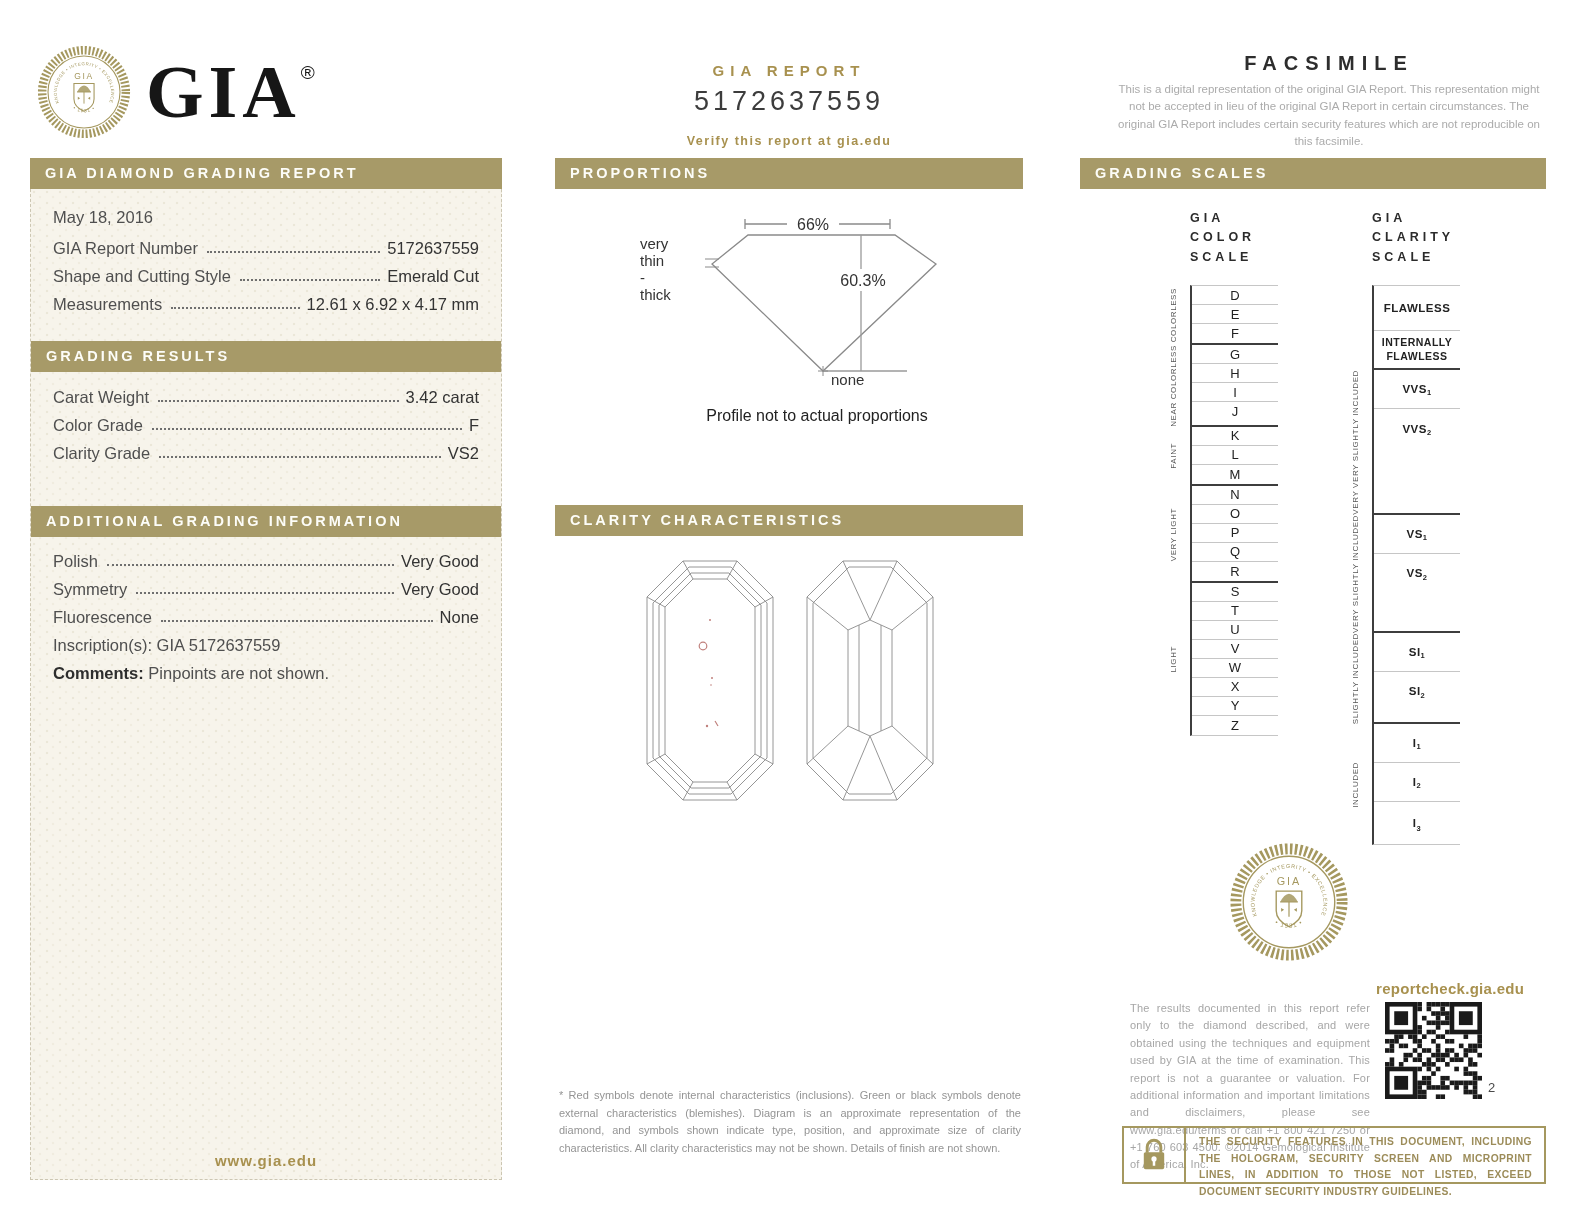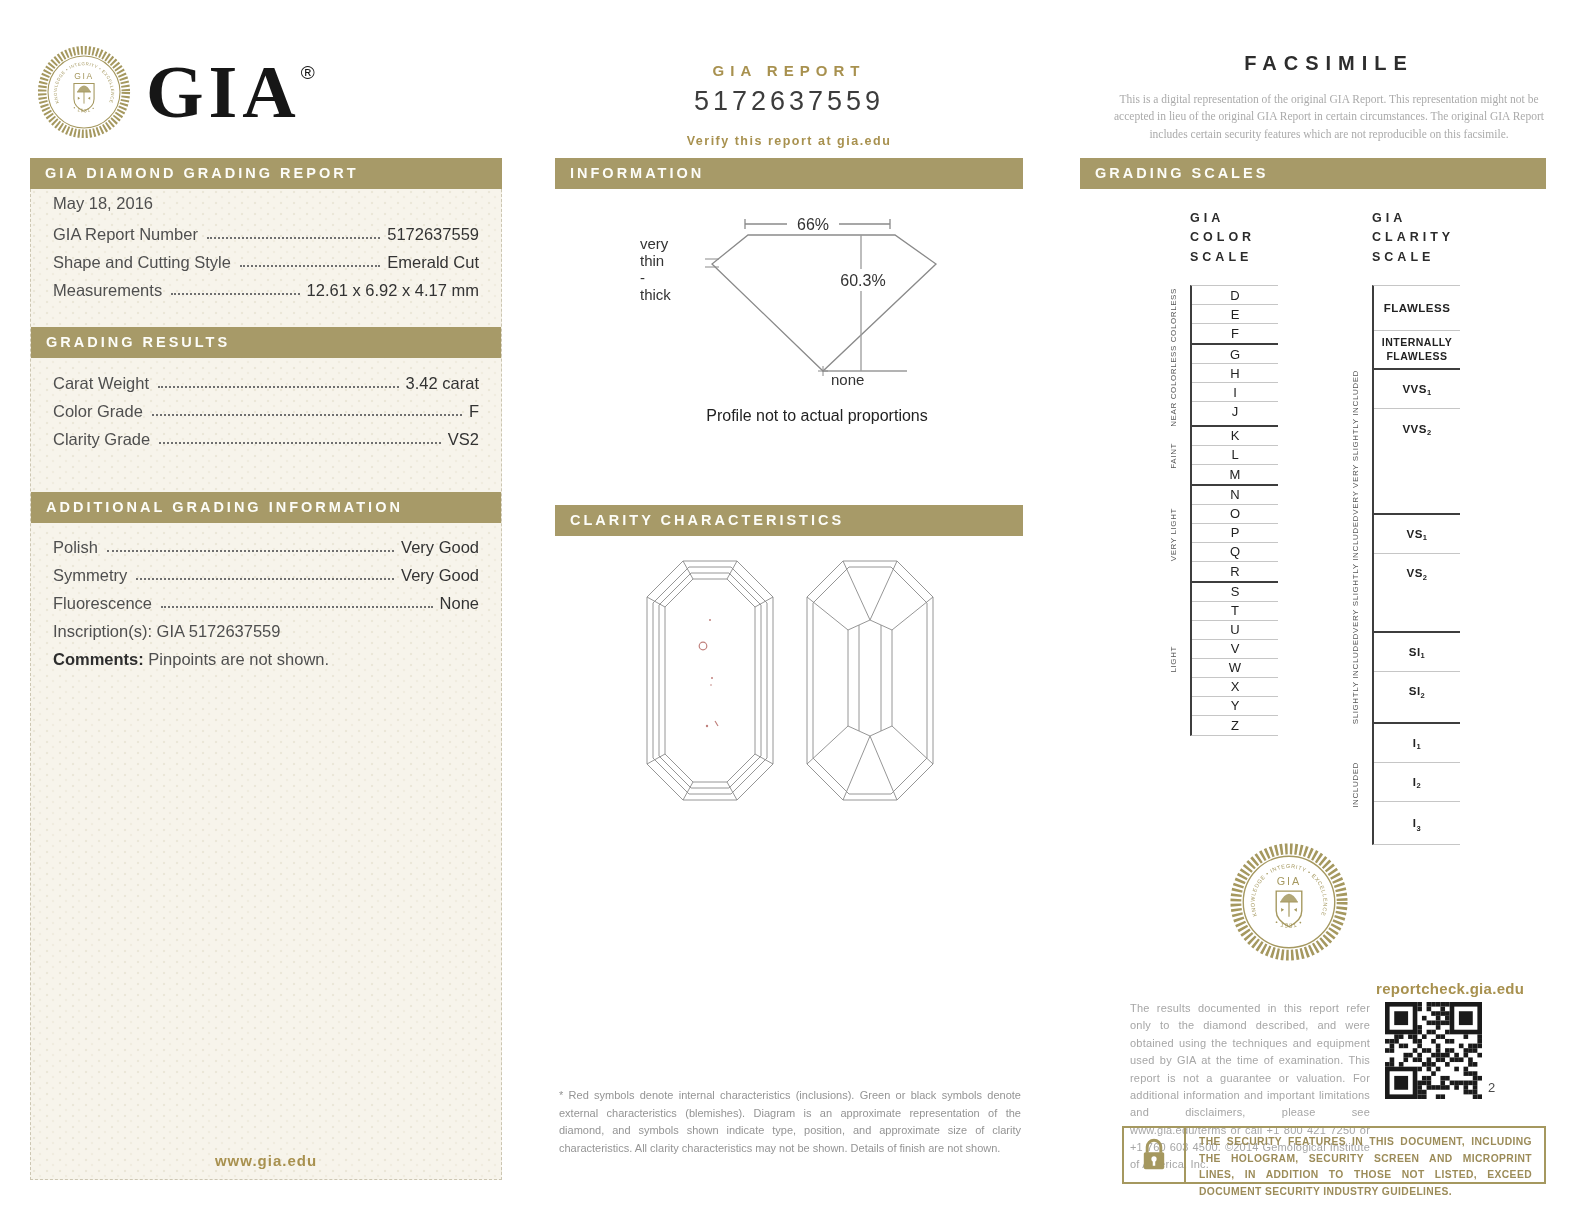--- a/index.html
+++ b/index.html
@@ -11,32 +11,32 @@
   #logo .gia-word { font-family:"Liberation Serif", serif; font-weight:bold; font-size:74px; letter-spacing:5px; color:#161616; margin-left:14px; line-height:1; }
   #logo sup { font-size:19px; font-family:"Liberation Sans", sans-serif; font-weight:normal; vertical-align:38px; letter-spacing:0; }
 
   #report-header { position:absolute; left:555px; top:62px; width:468px; text-align:center; }
   .rh-label { color:#a8914f; font-size:15px; font-weight:bold; letter-spacing:6px; }
   .rh-number { color:#3c3c3c; font-size:27px; letter-spacing:4px; margin-top:7px; }
   .rh-verify { color:#a8914f; font-size:12.5px; font-weight:bold; letter-spacing:1.5px; margin-top:17px; }
 
   #facsimile { position:absolute; left:1096px; top:52px; width:466px; text-align:center; }
   .fa-title { color:#2d2d2d; font-size:20px; letter-spacing:7px; font-weight:bold; }
-  .fa-body { color:#ababab; font-size:11.5px; line-height:1.5; margin-top:16px; padding:0 14px;font-family:Liberation Serif, serif; }
+  .fa-body { color:#ababab; font-size:11.5px; line-height:1.5; margin-top:6px; padding:0 14px; }
 
   
   .bar { height:31px; line-height:31px; background:#a79a68; color:#fdfdf8; font-size:14.5px; font-weight:bold; letter-spacing:3px; padding-left:15px; }
 
   
   #left-col { position:absolute; left:30px; top:158px; width:472px;border-radius:22px; }
   .panel { height:991px; border:1px dashed #ccc6b2; border-top:none; overflow:hidden;
     background-color:#f7f4eb;
     background-image: radial-gradient(circle at 3px 3px, #ebe7d8 1.1px, transparent 1.6px),
                       radial-gradient(circle at 9px 8px, #f0ecdf 1.1px, transparent 1.6px);
-    background-size:13px 11px; }
+    background-size:13px 11px; padding-top:14px; }
   .p-content { padding:0 22px; }
   .p-date { font-size:16.5px; color:#4f4f4f; margin:5px 0 12px; }
   .row { display:flex; align-items:flex-end; margin-bottom:9px; font-size:16.5px;text-align:right; }
   .row .lbl { color:#4f4f4f; white-space:nowrap; }
   .row .leader { flex:1; border-bottom:2px dotted #6f6f6f; margin:0 7px 5px 9px; min-width:24px; }
   .row .val { color:#333; white-space:nowrap; }
   .inner-bar { margin:27px 0 16px; }
   .inner-bar2 { margin:43px 0 15px; }
   .p-line { font-size:16.5px; color:#4f4f4f; margin-bottom:9px; }
   .p-line b { color:#2e2e2e; }
@@ -197,21 +197,21 @@
           <span class="val">None</span>
         </div>
         <div class="p-line">Inscription(s): GIA 5172637559</div>
         <div class="p-line"><b>Comments:</b> <span>Pinpoints are not shown.</span></div>
       </div>
     </div>
   </div>
   <div id="site-footer">www.gia.edu</div>
 
   <div id="center-col" style="position:absolute;">
-    <div class="bar">INFORMATION</div>
+    <div class="bar">PROPORTIONS</div>
 
     <div class="prop-area">
       <svg width="468" height="300" viewBox="0 0 468 300">
         <g stroke="#8a8a8a" stroke-width="1.3" fill="none">
 
           <path d="M190,30 V40 M335,30 V40"></path>
           <path d="M190,35 H232 M284,35 H335"></path>
 
           <path d="M193,46 H340 L381,75 L268,182 L157,75 Z"></path>
 

